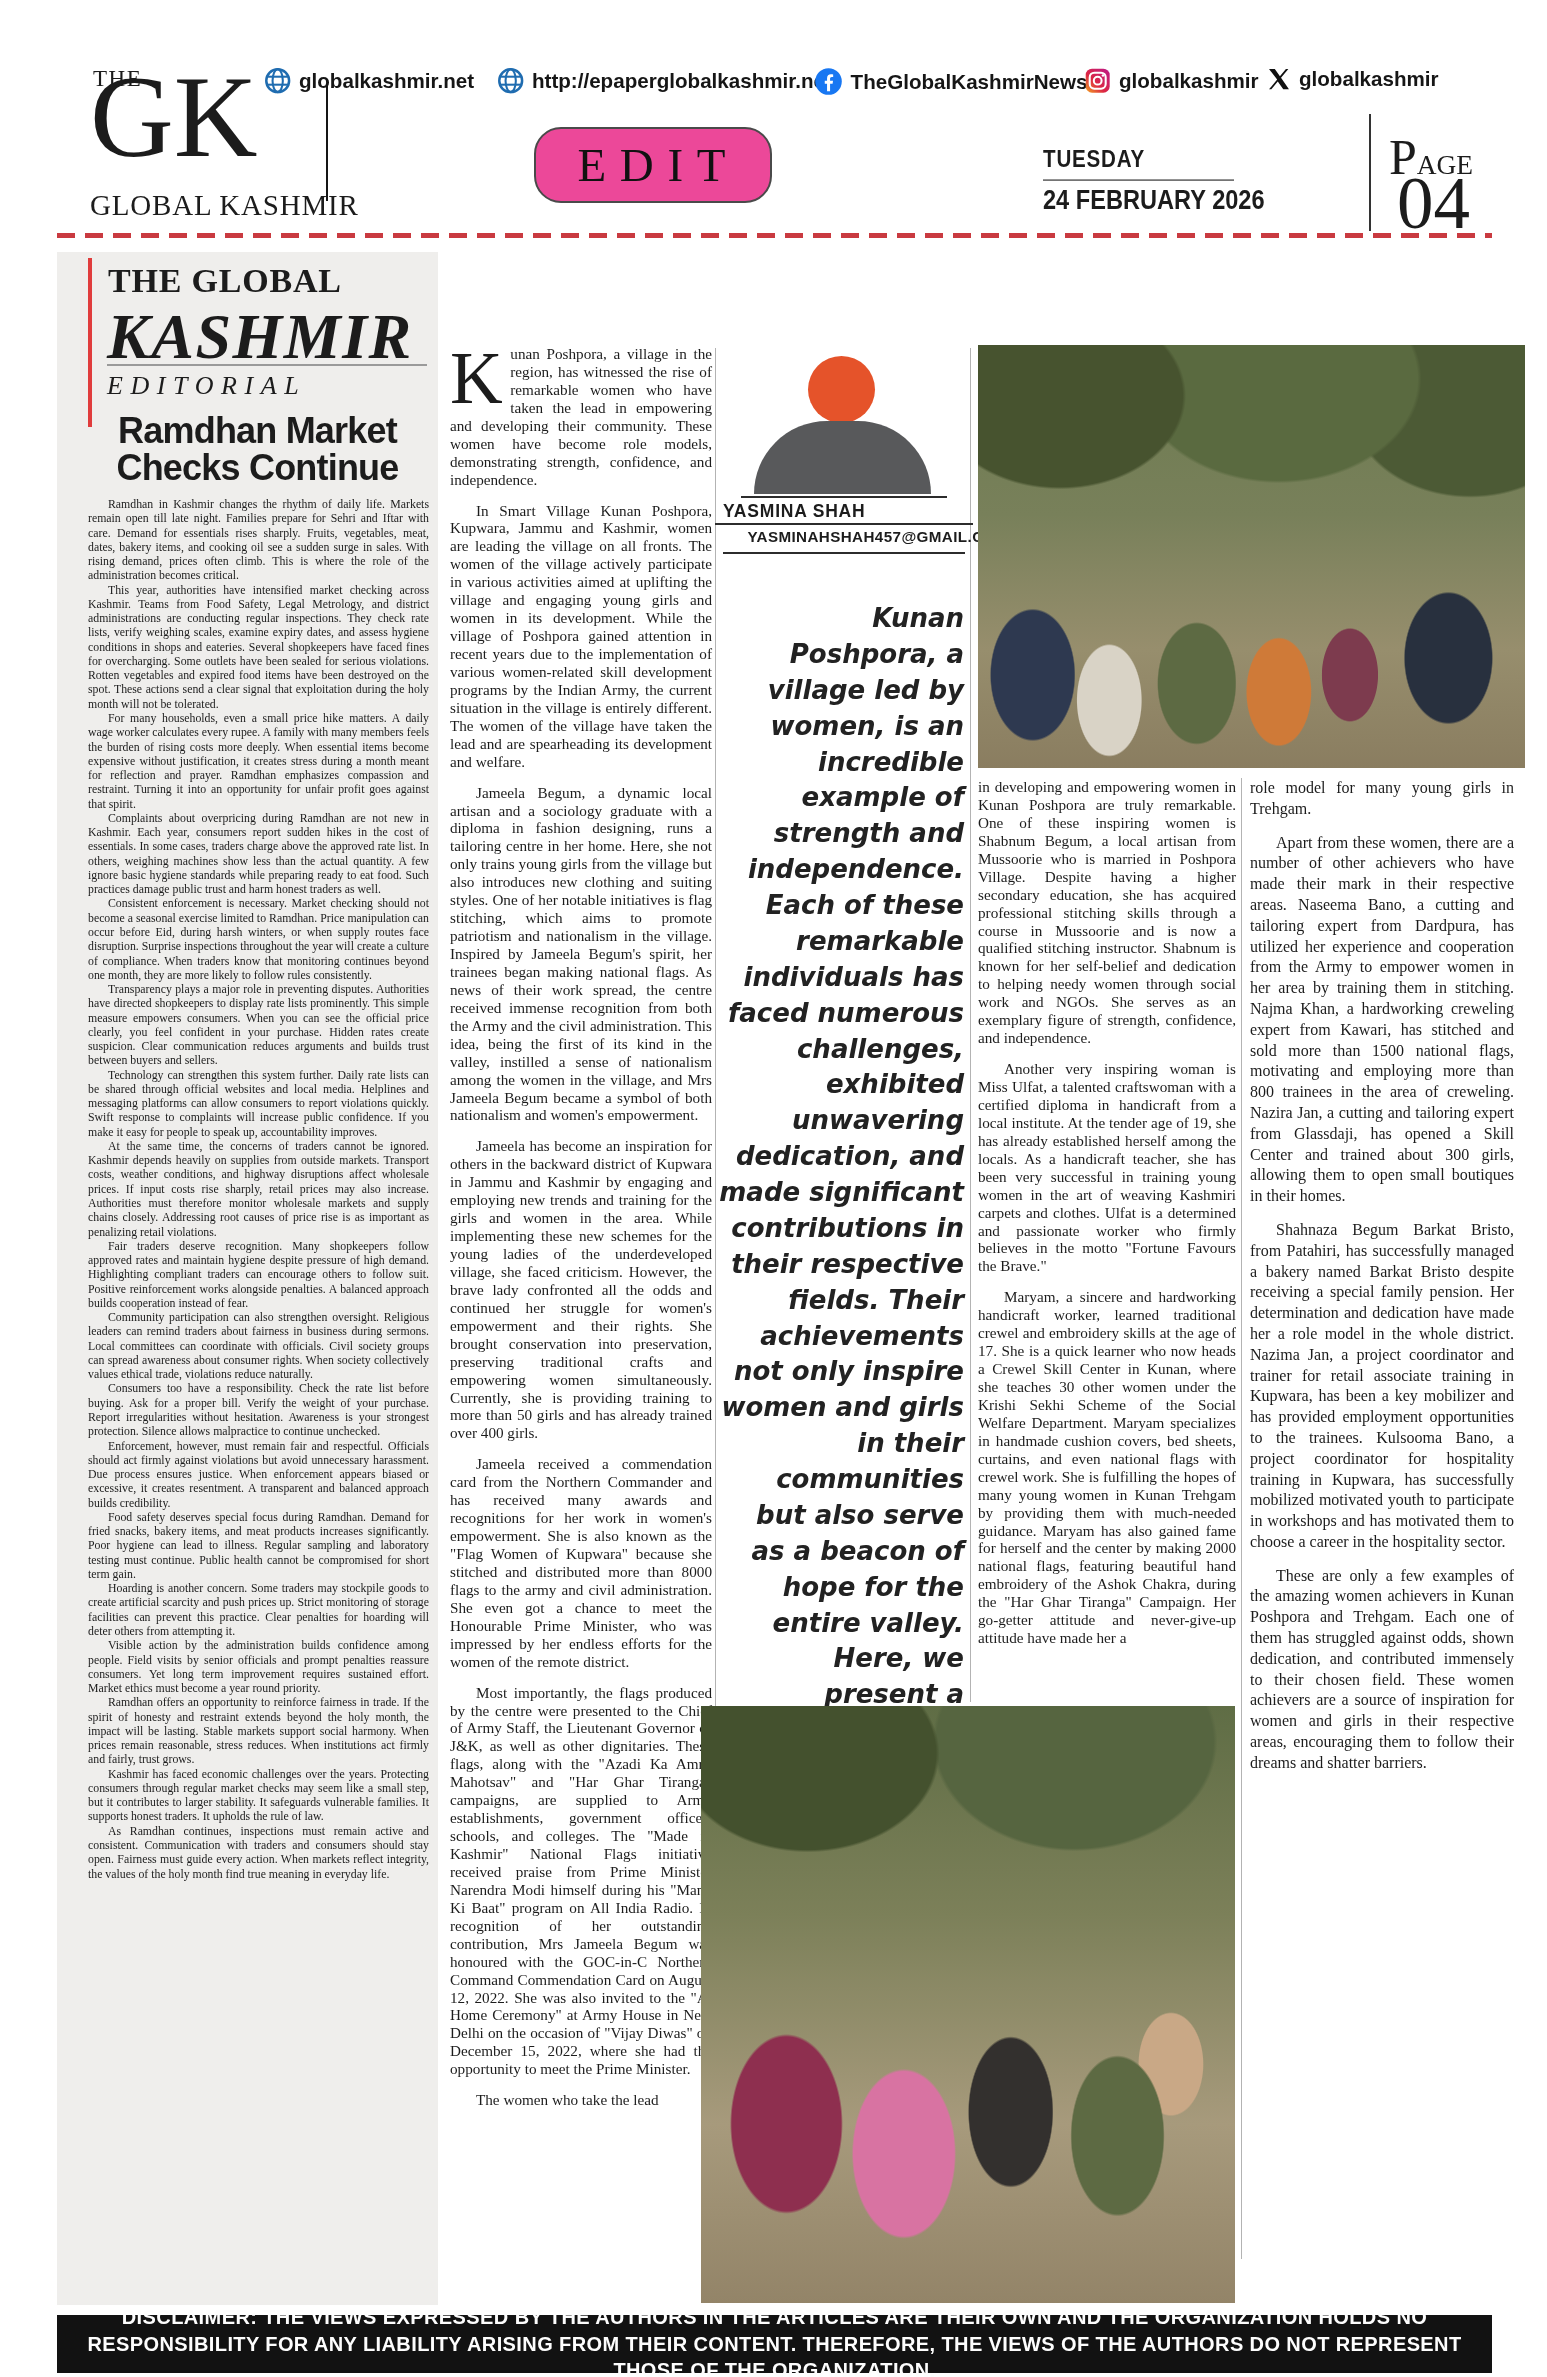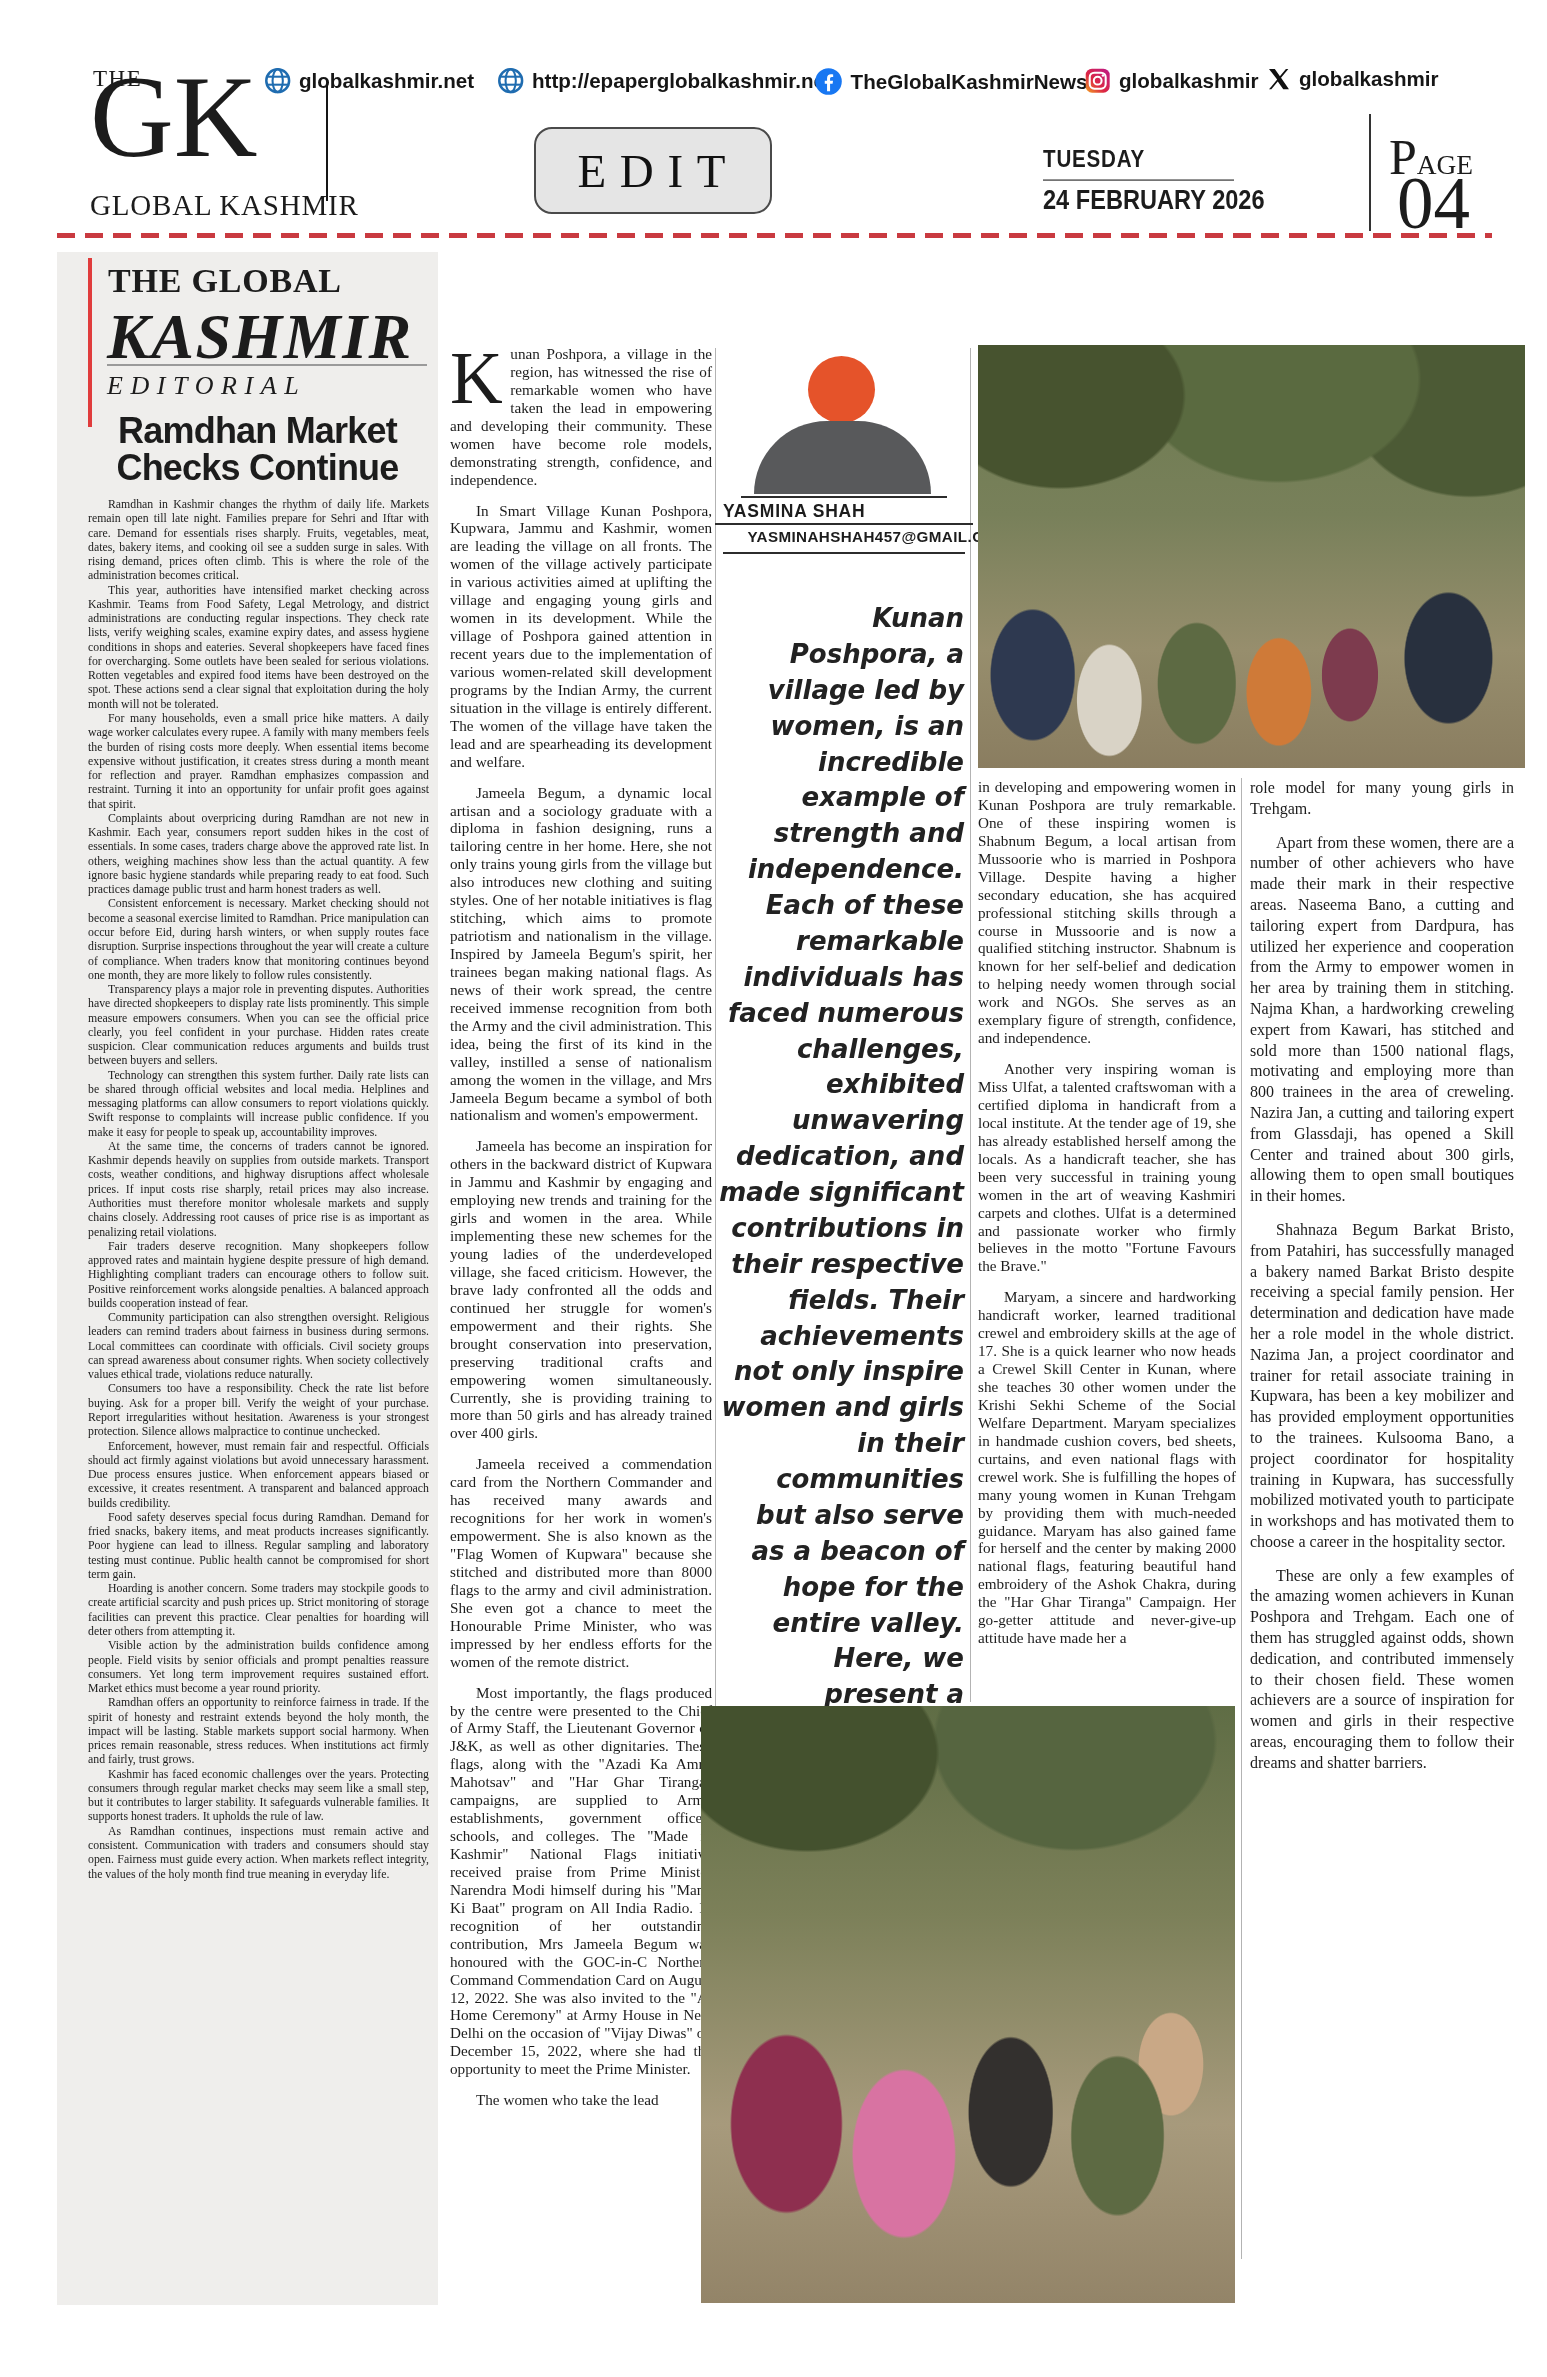--- a/index.html
+++ b/index.html
@@ -8,22 +8,22 @@
   .abs{position:absolute;}
 
   
   .logo-the{left:93px;top:66px;font-size:23px;letter-spacing:1.5px;font-family:"Liberation Serif",serif;}
   .logo-gk{left:90px;top:59px;font-size:116px;line-height:1;font-family:"Liberation Serif",serif;}
   .gk-bar{left:326px;top:85px;width:2.3px;height:116px;background:#151515;}
   .logo-gkash{left:90px;top:189px;font-size:29px;font-family:"Liberation Serif",serif;letter-spacing:0.8px;}
   .social{top:67px;display:flex;align-items:center;gap:7.6px;font-family:"Liberation Sans",sans-serif;
           font-weight:bold;font-size:20.6px;color:#161616;}
   .social svg{display:block;}
-  .edit-btn{left:534px;top:127px;width:238px;height:87px;background:#e5e5e5;border:2.3px solid #4a4a4a;
-            border-radius:18px;display:flex;align-items:center;justify-content:center;
+  .edit-btn{left:534px;top:127px;width:238px;height:76px;background:#ec4899;border:2.3px solid #4a4a4a;
+            border-radius:27px;display:flex;align-items:center;justify-content:center;
             font-family:"Liberation Serif",serif;font-size:47px;letter-spacing:13.7px;color:#111;padding-left:10.7px;box-sizing:border-box;}
   .day{left:1043px;top:145px;font-family:"Liberation Sans",sans-serif;font-weight:bold;font-size:20.6px;
        letter-spacing:0.8px;width:191px;border-bottom:1.5px solid #2a2a2a;padding-bottom:6.1px;transform:scaleY(1.15);transform-origin:top left;}
   .date{left:1043px;top:185px;font-family:"Liberation Sans",sans-serif;font-weight:bold;font-size:23.6px;letter-spacing:0px;transform:scaleY(1.15);transform-origin:top left;}
   .pg-divider{left:1369px;top:114px;width:1.5px;height:117px;background:#333;}
   .pg-word{left:1389px;top:128px;font-family:"Liberation Serif",serif;}
   .pg-word .big{font-size:50px;}
   .pg-word .small{font-size:27.4px;}
   .pg-num{left:1397px;top:162px;font-family:"Liberation Serif",serif;font-size:73px;}
   .red-dash{left:57px;top:233px;width:1435px;height:5.3px;
@@ -246,15 +246,16 @@
       <p>Maryam, a sincere and hardworking handicraft worker, learned traditional crewel and embroidery skills at the age of 17. She is a quick learner who now heads a Crewel Skill Center in Kunan, where she teaches 30 other women under the Krishi Sekhi Scheme of the Social Welfare Department. Maryam specializes in handmade cushion covers, bed sheets, curtains, and even national flags with crewel work. She is fulfilling the hopes of many young women in Kunan Trehgam by providing them with much-needed guidance. Maryam has also gained fame for herself and the center by making 2000 national flags, featuring beautiful hand embroidery of the Ashok Chakra, during the "Har Ghar Tiranga" Campaign. Her go-getter attitude and never-give-up attitude have made her a</p>
     </div>
 
   <div class="col col4">
       <p class="flush">role model for many young girls in Trehgam.</p>
       <p>Apart from these women, there are a number of other achievers who have made their mark in their respective areas. Naseema Bano, a cutting and tailoring expert from Dardpura, has utilized her experience and cooperation from the Army to empower women in her area by training them in stitching. Najma Khan, a hardworking creweling expert from Kawari, has stitched and sold more than 1500 national flags, motivating and employing more than 800 trainees in the area of creweling. Nazira Jan, a cutting and tailoring expert from Glassdaji, has opened a Skill Center and trained about 300 girls, allowing them to open small boutiques in their homes.</p>
       <p>Shahnaza Begum Barkat Bristo, from Patahiri, has successfully managed a bakery named Barkat Bristo despite receiving a special family pension. Her determination and dedication have made her a role model in the whole district. Nazima Jan, a project coordinator and trainer for retail associate training in Kupwara, has been a key mobilizer and has provided employment opportunities to the trainees. Kulsooma Bano, a project coordinator for hospitality training in Kupwara, has successfully mobilized motivated youth to participate in workshops and has motivated them to choose a career in the hospitality sector.</p>
       <p>These are only a few examples of the amazing women achievers in Kunan Poshpora and Trehgam. Each one of them has struggled against odds, shown dedication, and contributed immensely to their chosen field. These women achievers are a source of inspiration for women and girls in their respective areas, encouraging them to follow their dreams and shatter barriers.</p>
     </div>
 
+  <div class="abs disclaimer">DISCLAIMER: THE VIEWS EXPRESSED BY THE AUTHORS IN THE ARTICLES ARE THEIR OWN AND THE ORGANIZATION HOLDS NO RESPONSIBILITY FOR ANY LIABILITY ARISING FROM THEIR CONTENT. THEREFORE, THE VIEWS OF THE AUTHORS DO NOT REPRESENT THOSE OF THE ORGANIZATION.</div>
 
 </div>
 
 
 </body></html>

